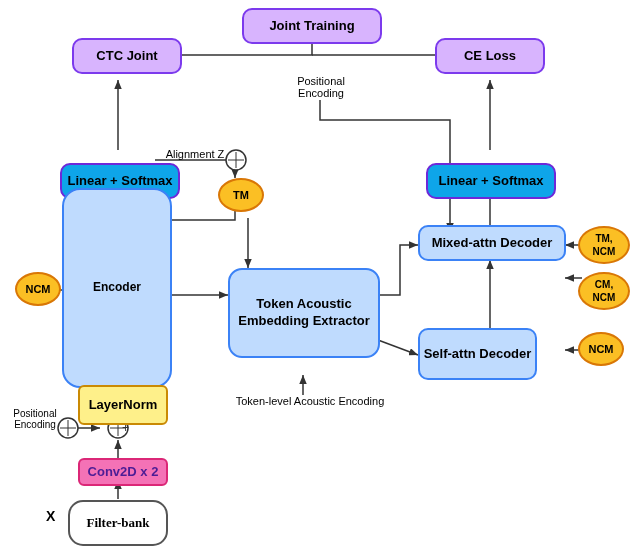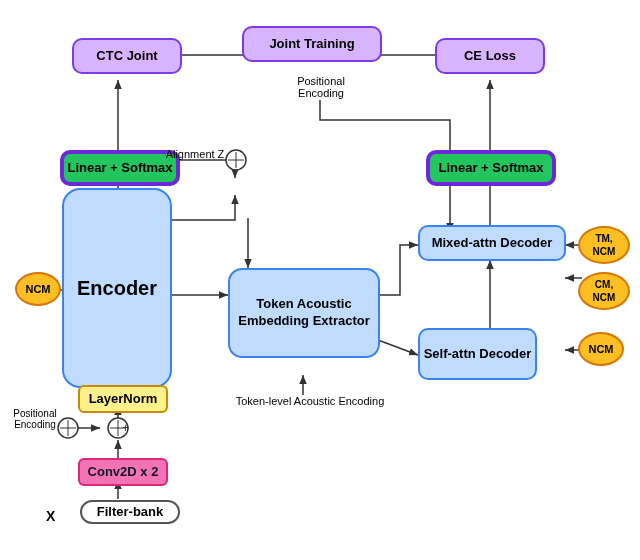--- a/index.html
+++ b/index.html
@@ -31,33 +31,34 @@
       background: #d8b4fe;
       border: 2px solid #7c3aed;
       color: #000;
     }
     .box-blue {
       background: #bfdbfe;
       border: 2px solid #3b82f6;
       color: #000;
     }
     .box-red {
-      background: #22c55e;
-      border: 4px solid #6d28d9;
-      color: #000;
+      background: #0ea5e9;
+      border: 2px solid #6d28d9;
+      color: #000;
+      margin-top: 13px;
     }
     .box-yellow {
       background: #fef08a;
       border: 2px solid #ca8a04;
       color: #000;
     }
     .box-pink {
       background: #f472b6;
       border: 2px solid #db2777;
-      color: #0f172a;
+      color: #4c1d95;
     }
     .box-white-oval {
       background: white;
       border: 2px solid #555;
       border-radius: 20px;
       color: #000;
     }
     .box-gold-oval {
       background: #fbbf24;
       border: 2px solid #d97706;
@@ -156,21 +157,21 @@
     <line x1="110" y1="428" x2="126" y2="428" stroke="#333" stroke-width="1"></line>
     <line x1="118" y1="420" x2="118" y2="436" stroke="#333" stroke-width="1"></line>
     <text x="122" y="432" font-size="12" fill="#333">+</text>
 
     <circle cx="236" cy="160" r="10" stroke="#333" stroke-width="1.5" fill="white"></circle>
     <line x1="228" y1="160" x2="244" y2="160" stroke="#333" stroke-width="1"></line>
     <line x1="236" y1="152" x2="236" y2="168" stroke="#333" stroke-width="1"></line>
 
   </svg>
 
-  <div class="box box-purple" style="left:242px; top:8px; width:140px; height:36px;margin-top:18px;">
+  <div class="box box-purple" style="left:242px; top:8px; width:140px; height:36px;">
     <span>Joint Training</span>
   </div>
 
   <div class="box box-purple" style="left:72px; top:38px; width:110px; height:36px;">
     <span>CTC Joint</span>
   </div>
 
   <div class="box box-purple" style="left:435px; top:38px; width:110px; height:36px;">
     <span>CE Loss</span>
   </div>
@@ -180,23 +181,26 @@
   <div class="box box-red" style="left:60px; top:150px; width:120px; height:36px;">
     <span>Linear + Softmax</span>
   </div>
 
   <div class="box box-red" style="left:426px; top:150px; width:130px; height:36px;">
     <span>Linear + Softmax</span>
   </div>
 
   <div class="label" style="left:155px; top:148px; width:80px;">Alignment Z</div>
 
+  <div class="box box-gold-oval" style="left:218px; top:178px; width:46px; height:34px; border-radius:50%;">
+    <span>TM</span>
+  </div>
 
   <div class="box box-blue" style="left:62px; top:188px; width:110px; height:200px; border-radius:18px;">
-    <span style="font-size:20px;">Encoder</span>
+    <span style="font-size:12px;">Encoder</span>
   </div>
 
   <div class="box box-gold-oval" style="left:15px; top:272px; width:46px; height:34px; border-radius:50%;">
     <span>NCM</span>
   </div>
 
   <div class="box box-blue" style="left:228px; top:268px; width:152px; height:90px; border-radius:14px;">
     <span style="white-space:pre-line;">Token Acoustic
 Embedding Extractor</span>
   </div>
@@ -218,29 +222,29 @@
   <div class="box box-blue" style="left:418px; top:328px; width:119px; height:52px; border-radius:10px;">
     <span>Self-attn Decoder</span>
   </div>
 
   <div class="box box-gold-oval" style="left:578px; top:332px; width:46px; height:34px; border-radius:50%;">
     <span>NCM</span>
   </div>
 
   <div class="label" style="left:210px; top:395px; width:200px;">Token-level Acoustic Encoding</div>
 
-  <div class="box box-yellow" style="left:78px; top:385px; width:90px; height:28px; border-radius:6px;">
+  <div class="box box-yellow" style="left:78px; top:385px; width:90px; height:40px; border-radius:6px;">
     <span>LayerNorm</span>
   </div>
 
   <div class="label" style="left:5px; top:408px; width:60px; font-size:10px;">Positional<br>Encoding</div>
 
   <div class="box box-pink" style="left:78px; top:458px; width:90px; height:28px; border-radius:6px;">
     <span>Conv2D x 2</span>
   </div>
 
-  <div class="box box-white-oval" style="left:80px; top:500px; width:100px; height:24px; border-radius:15px;">
+  <div class="box box-white-oval" style="left:68px; top:500px; width:100px; height:46px; border-radius:15px;font-family:Liberation Serif, serif;">
     <span>Filter-bank</span>
   </div>
 
   <div class="label label-bold" style="left:46px; top:508px; font-size:14px;">X</div>
 
 </div>
 
 </body></html>

